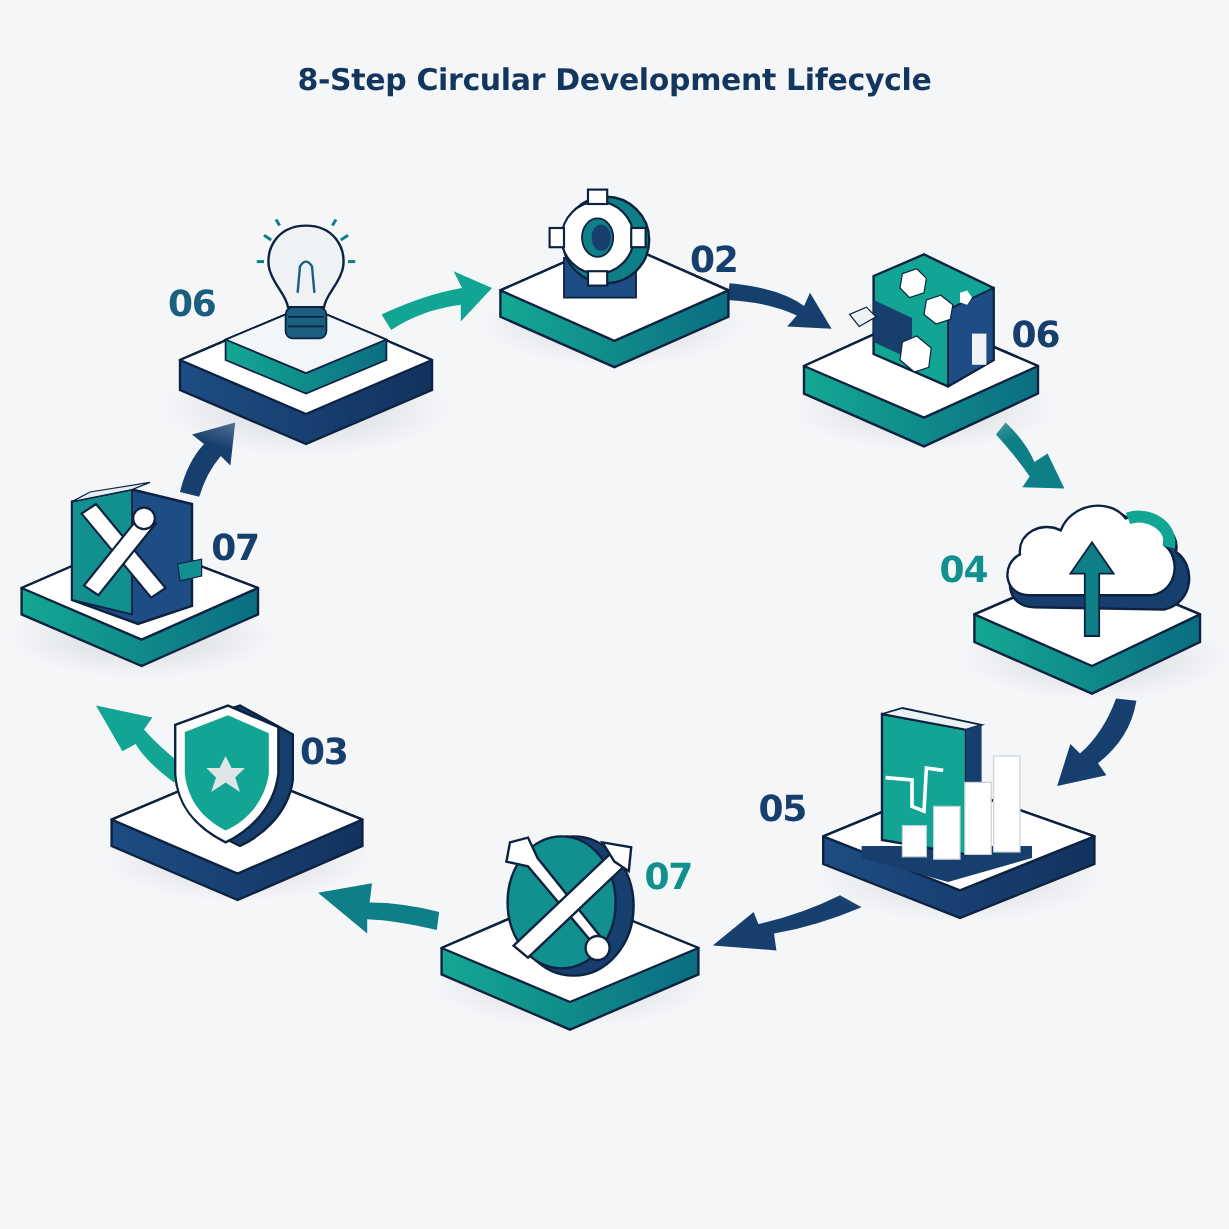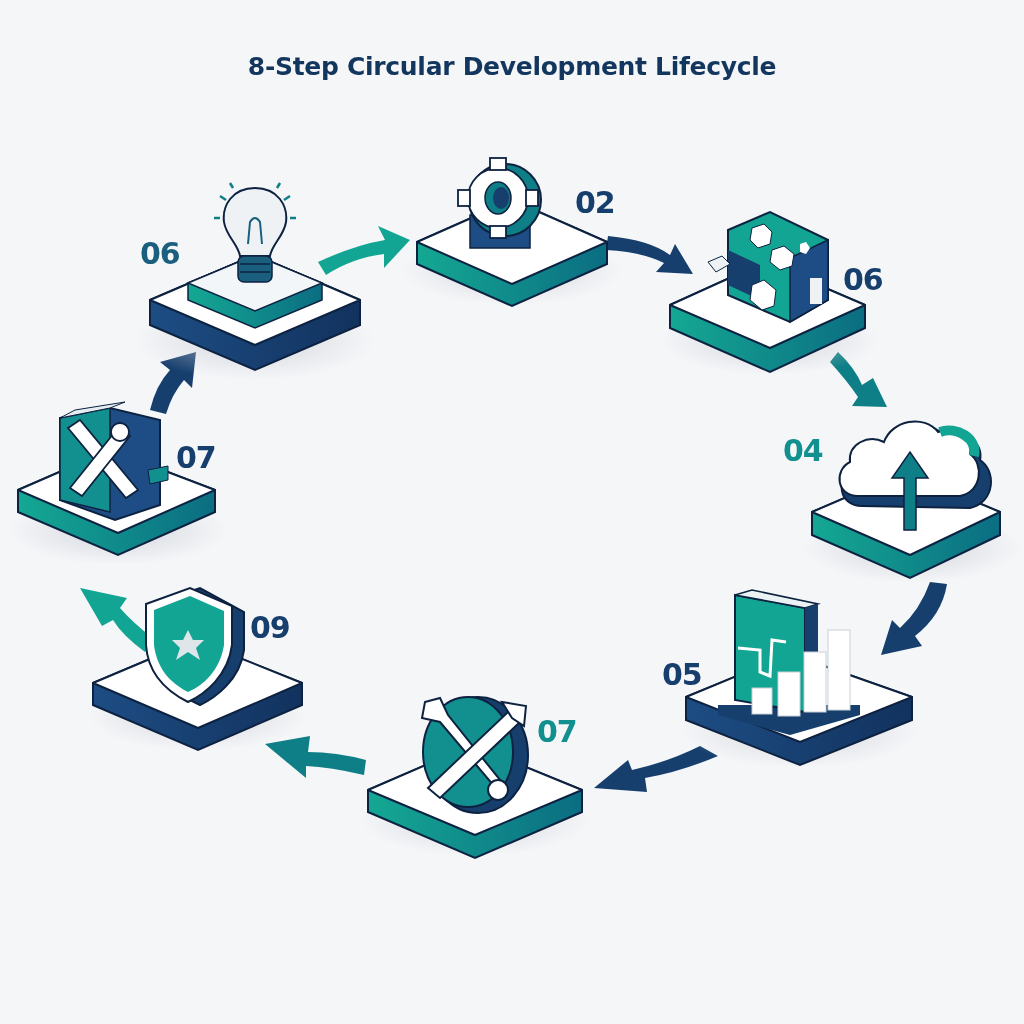--- a/index.html
+++ b/index.html
@@ -190,19 +190,19 @@
       <path d="M60 418 L75 410 L125 402 L110 408 Z" fill="#e4eef0" stroke="#0d2240" stroke-width="1"></path>
       <path d="M148 470 L168 466 L168 480 L150 484 Z" fill="#12908f" stroke="#0d2240" stroke-width="1"></path>
       <path d="M68 428 L80 420 L138 490 L126 498 Z" fill="#ffffff" stroke="#0d2240" stroke-width="1.8"></path>
       <path d="M118 428 L130 436 L82 496 L70 488 Z" fill="#ffffff" stroke="#0d2240" stroke-width="1.8"></path>
       <circle cx="120" cy="432" r="9" fill="#ffffff" stroke="#0d2240" stroke-width="1.8"></circle>
     </g>
   </g>
 </svg>
 
 <div class="num" style="left:140px; top:236px; color:#1b5f7e;">06</div>
-<div class="num" style="left:575px; top:185px; color:#173f6e;">02</div>
+<div class="num" style="left:575px; top:200px; color:#173f6e;">02</div>
 <div class="num" style="left:843px; top:262px; color:#173f6e;">06</div>
-<div class="num" style="left:783px; top:433px; color:#12908f;">04</div>
-<div class="num" style="left:662px; top:657px; color:#173f6e;">05</div>
+<div class="num" style="left:783px; top:458px; color:#12908f;">04</div>
+<div class="num" style="left:632px; top:657px; color:#173f6e;">05</div>
 <div class="num" style="left:537px; top:714px; color:#12908f;">07</div>
-<div class="num" style="left:250px; top:610px; color:#173f6e;">09</div>
+<div class="num" style="left:250px; top:610px; color:#173f6e;">03</div>
 <div class="num" style="left:176px; top:440px; color:#173f6e;">07</div>
 
 </body></html>

